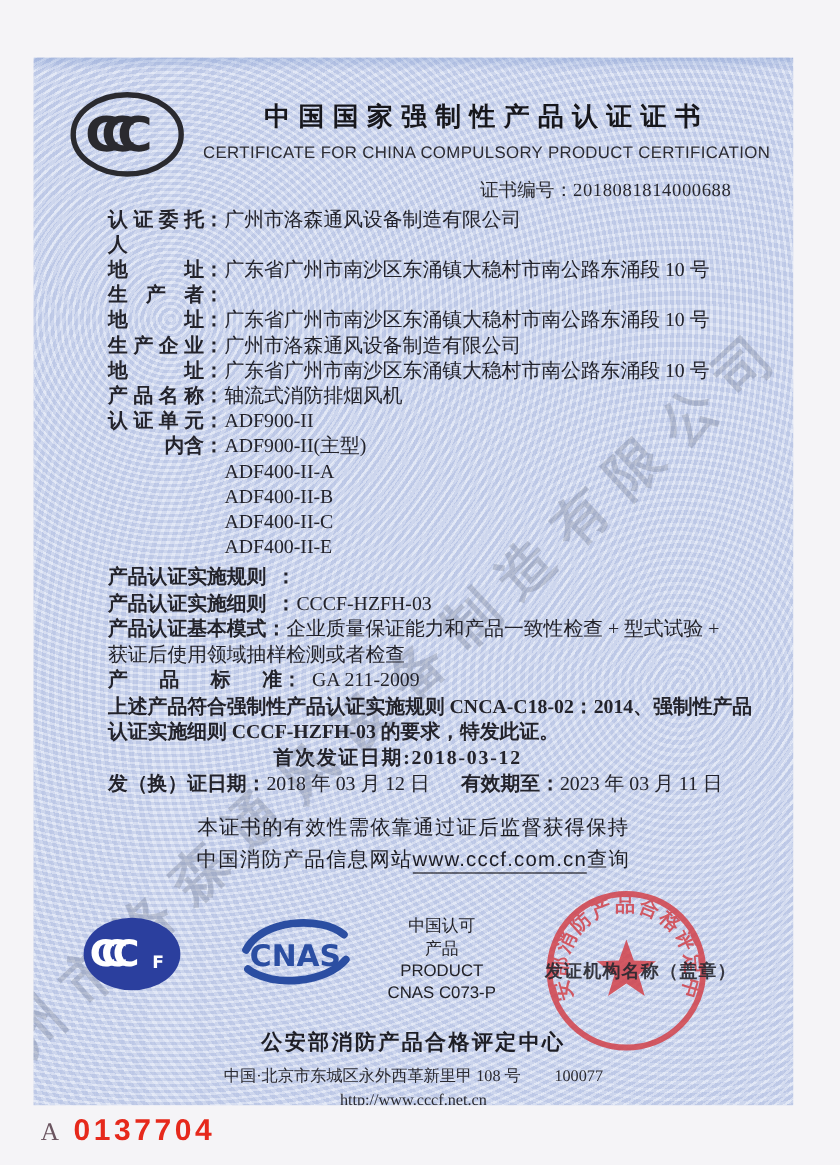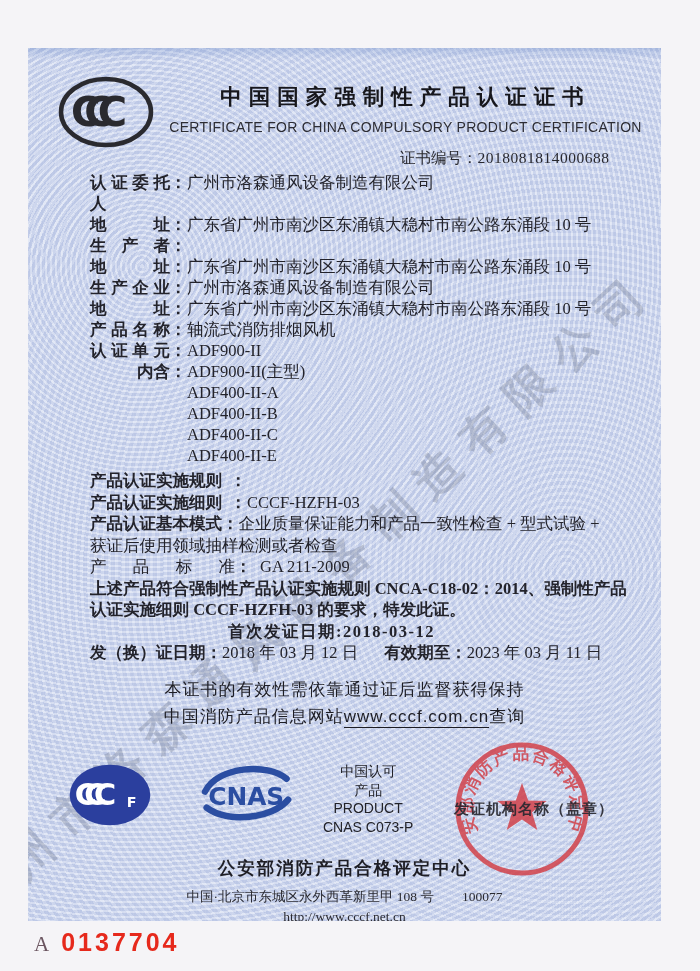--- a/index.html
+++ b/index.html
@@ -40,21 +40,21 @@
   .body-text{position:absolute;left:62px;top:124px;width:560px;z-index:2;font-size:16.5px;}
   .row{display:flex;line-height:21px;}
   .lbl{display:inline-block;width:80px;flex:none;text-align:justify;text-align-last:justify;font-weight:600;}
   .lbl-r{display:inline-block;width:80px;flex:none;text-align:right;font-weight:600;}
   .cl{flex:none;width:17px;font-weight:600;}
   .val{flex:1;}
   .row.cont{padding-left:97px;}
   .rules{margin-top:4px;}
   .rrow{display:flex;line-height:21.5px;}
   .rlbl{font-weight:600;flex:none;}
-  .rlbl-j{display:inline-block;width:145px;flex:none;text-align:justify;text-align-last:justify;font-weight:400;}
+  .rlbl-j{display:inline-block;width:145px;flex:none;text-align:justify;text-align-last:justify;font-weight:700;}
   .sp{width:8px;flex:none;}
   .para{line-height:21.5px;}
   .para .rlbl{display:inline;}
   .statement{line-height:21.5px;font-weight:600;}
   .first-issue{margin-left:138px;line-height:21.5px;font-weight:600;letter-spacing:1.5px;}
   .issue-row{display:flex;line-height:21.5px;}
   .issue-row .b{font-weight:700;}
   .gap26{width:26px;flex:none;}
   
   .notice{position:absolute;left:0;right:0;top:628px;z-index:2;text-align:center;

